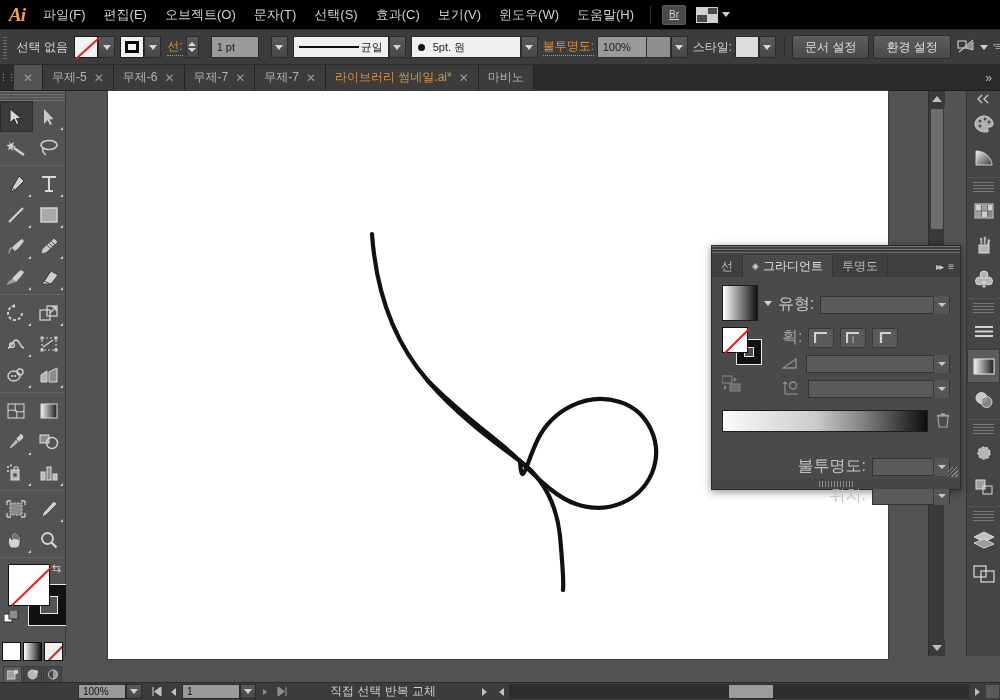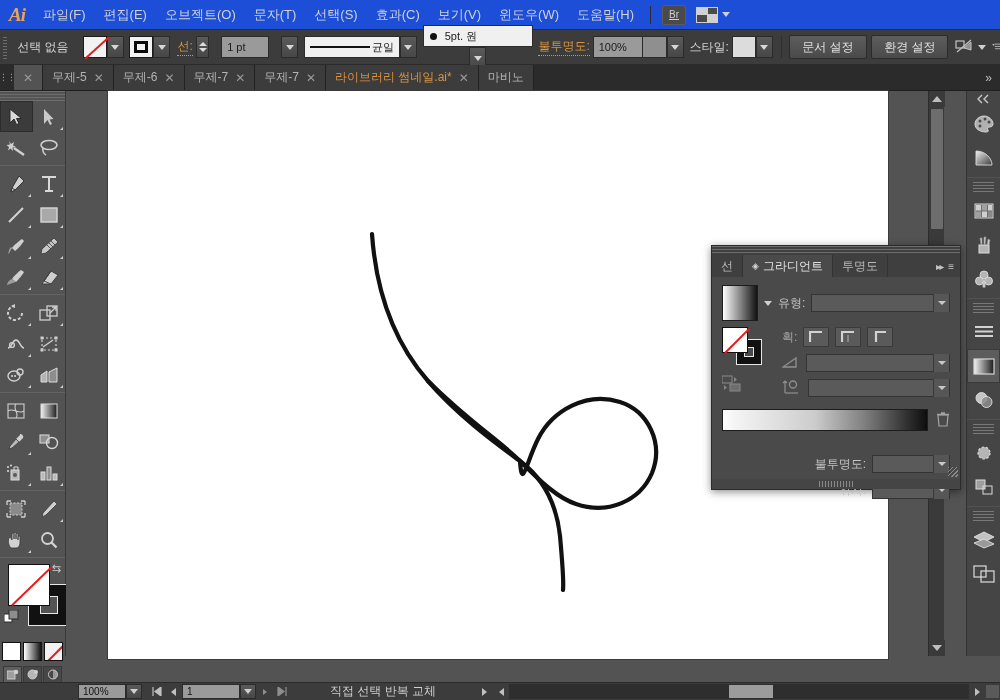--- a/index.html
+++ b/index.html
@@ -7,21 +7,21 @@
   body{
     font-family:"Liberation Sans","DejaVu Sans",sans-serif;
     background:#535353; color:#c8c8c8; font-size:12px;
     -webkit-font-smoothing:none;
   }
   #app{ position:relative; width:1000px; height:700px; }
 
   
   .menubar{
     position:absolute; left:0; top:0; width:1000px; height:30px;
-    background:#1d4ed8; display:flex; align-items:center;
+    background:#000000; display:flex; align-items:center;
     border-bottom:1px solid #2b2b2b;
   }
   .ai-logo{
     width:34px; height:30px; display:flex; align-items:center; justify-content:center;
     color:#e8a35a; font-weight:bold; font-size:19px; font-style:italic;
     font-family:"Liberation Serif",serif; letter-spacing:-1px;
   }
   .menu-item{
     padding:0 9px; height:30px; line-height:30px; color:#d2d2d2; font-size:13px;
     white-space:nowrap; cursor:default;
@@ -194,21 +194,21 @@
   }
   .panel-grip{ height:9px; background-image:repeating-linear-gradient(to bottom,#6e6e6e 0,#6e6e6e 1px,transparent 1px,transparent 3px);
     background-size:100% 3px; background-color:#3f3f3f;}
   .ptabs{ height:22px; display:flex; align-items:stretch; background:#3f3f3f; }
   .ptab{ display:flex; align-items:center; gap:4px; padding:0 9px; font-size:12px;
     color:#b8b8b8; background:#3f3f3f; border-right:1px solid #333; }
   .ptab.active{ background:#4a4a4a; color:#e2e2e2; }
   .ptab-right{ margin-left:auto; display:flex; align-items:center; gap:6px; padding:0 6px; color:#c6c6c6; font-size:10px;}
   .pbody{ position:relative; padding:8px 10px; }
   .grad-thumb{ width:36px;height:36px;background:linear-gradient(to right,#ffffff,#111111);border:1px solid #1d1d1d; }
-  .p-label{ color:#c2c2c2; font-size:12px; white-space:nowrap; }
+  .p-label{ color:#c2c2c2; font-size:16px; white-space:nowrap; }
   .p-field{ height:18px; background:#5a5a5a; border:1px solid #343434; display:flex; align-items:center; }
   .p-dd{ width:16px;height:18px;background:#565656;border-left:1px solid #3a3a3a;display:flex;align-items:center;justify-content:center;}
   .p-dd .c{ width:0;height:0;border-left:4px solid transparent;border-right:4px solid transparent;border-top:4px solid #c8c8c8;}
   .lbtn{ width:26px;height:20px;background:#5a5a5a;border:1px solid #3a3a3a;display:flex;align-items:center;justify-content:center;}
   .gradbar{
     height:22px; background:linear-gradient(to right,#ffffff 0%,#f4f4f4 6%,#cccccc 45%,#7d7d7d 70%,#2a2a2a 92%,#0d0d0d 100%);
     border:1px solid #1d1d1d;
   }
   .pn-fillstroke{ position:relative; width:44px; height:40px; }
   .pn-f{ position:absolute;left:0;top:0;width:26px;height:26px;background:#fff;border:1px solid #0f0f0f;}
@@ -310,21 +310,21 @@
     <div class="flexrow" style="gap:0;">
       <div class="strokeprev">
         <span class="ln"></span>
         <span>균일</span>
       </div>
       <div class="ddbtn">
           <div class="c"></div>
         </div>
     </div>
     <div style="width:10px"></div>
-    <div class="flexrow" style="gap:0;flex-direction:column;">
+    <div class="flexrow" style="gap:0;">
       <div class="brushprev">
         <span class="dot"></span>
         <span>5pt. 원</span>
       </div>
       <div class="ddbtn">
           <div class="c"></div>
         </div>
     </div>
     <div style="width:10px"></div>
     <div class="cb-olabel">불투명도:</div>

